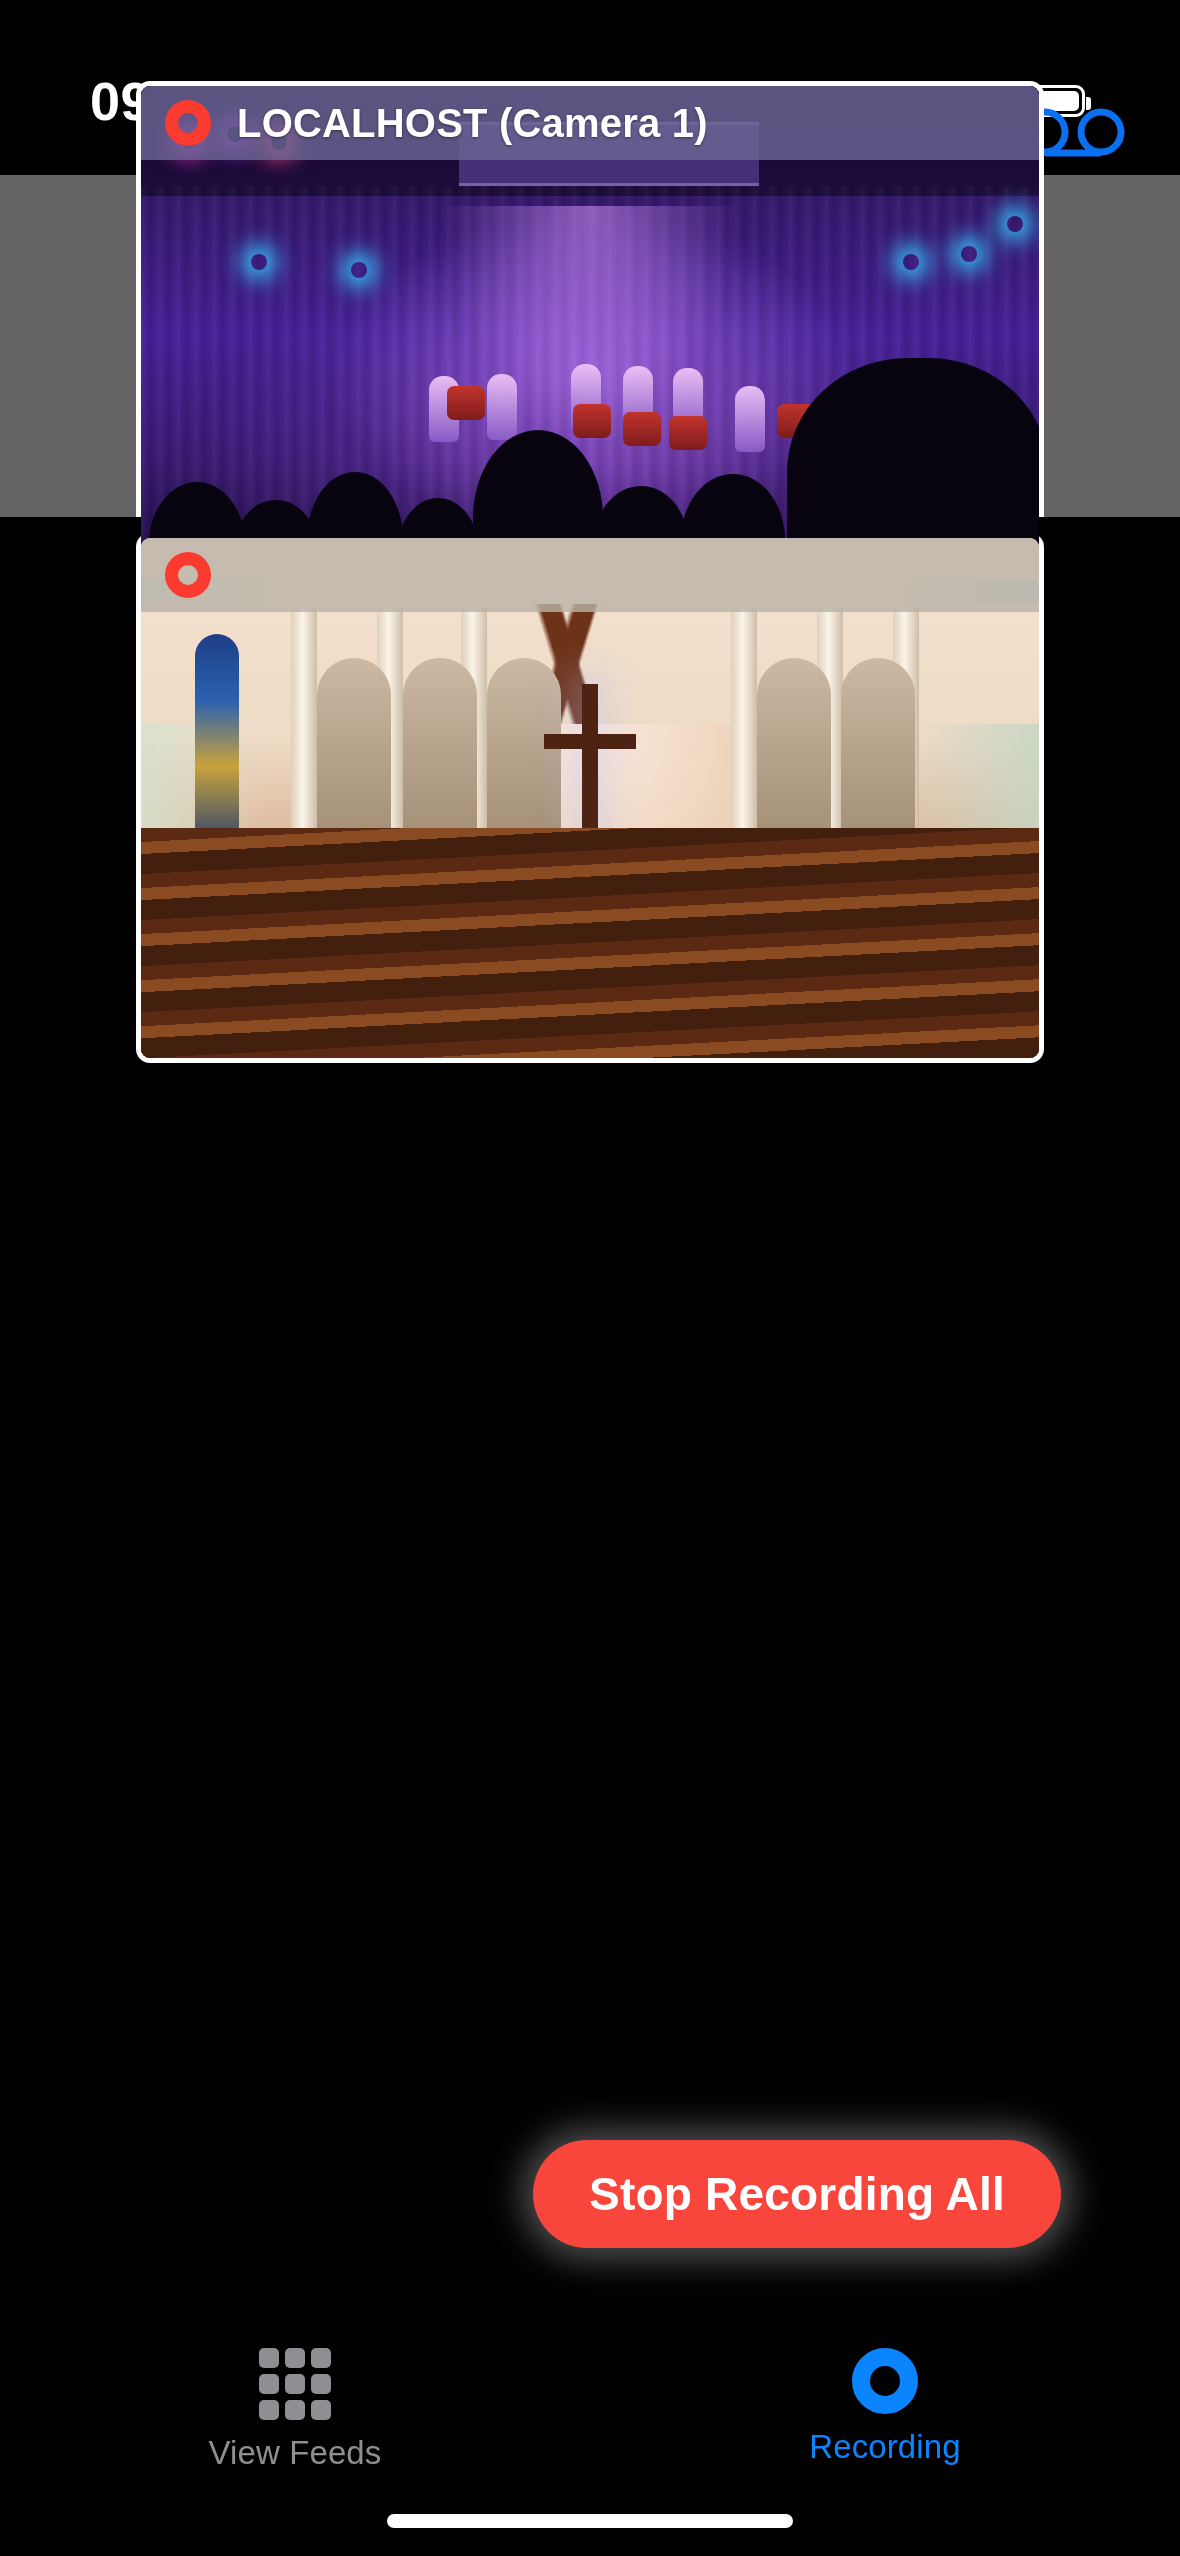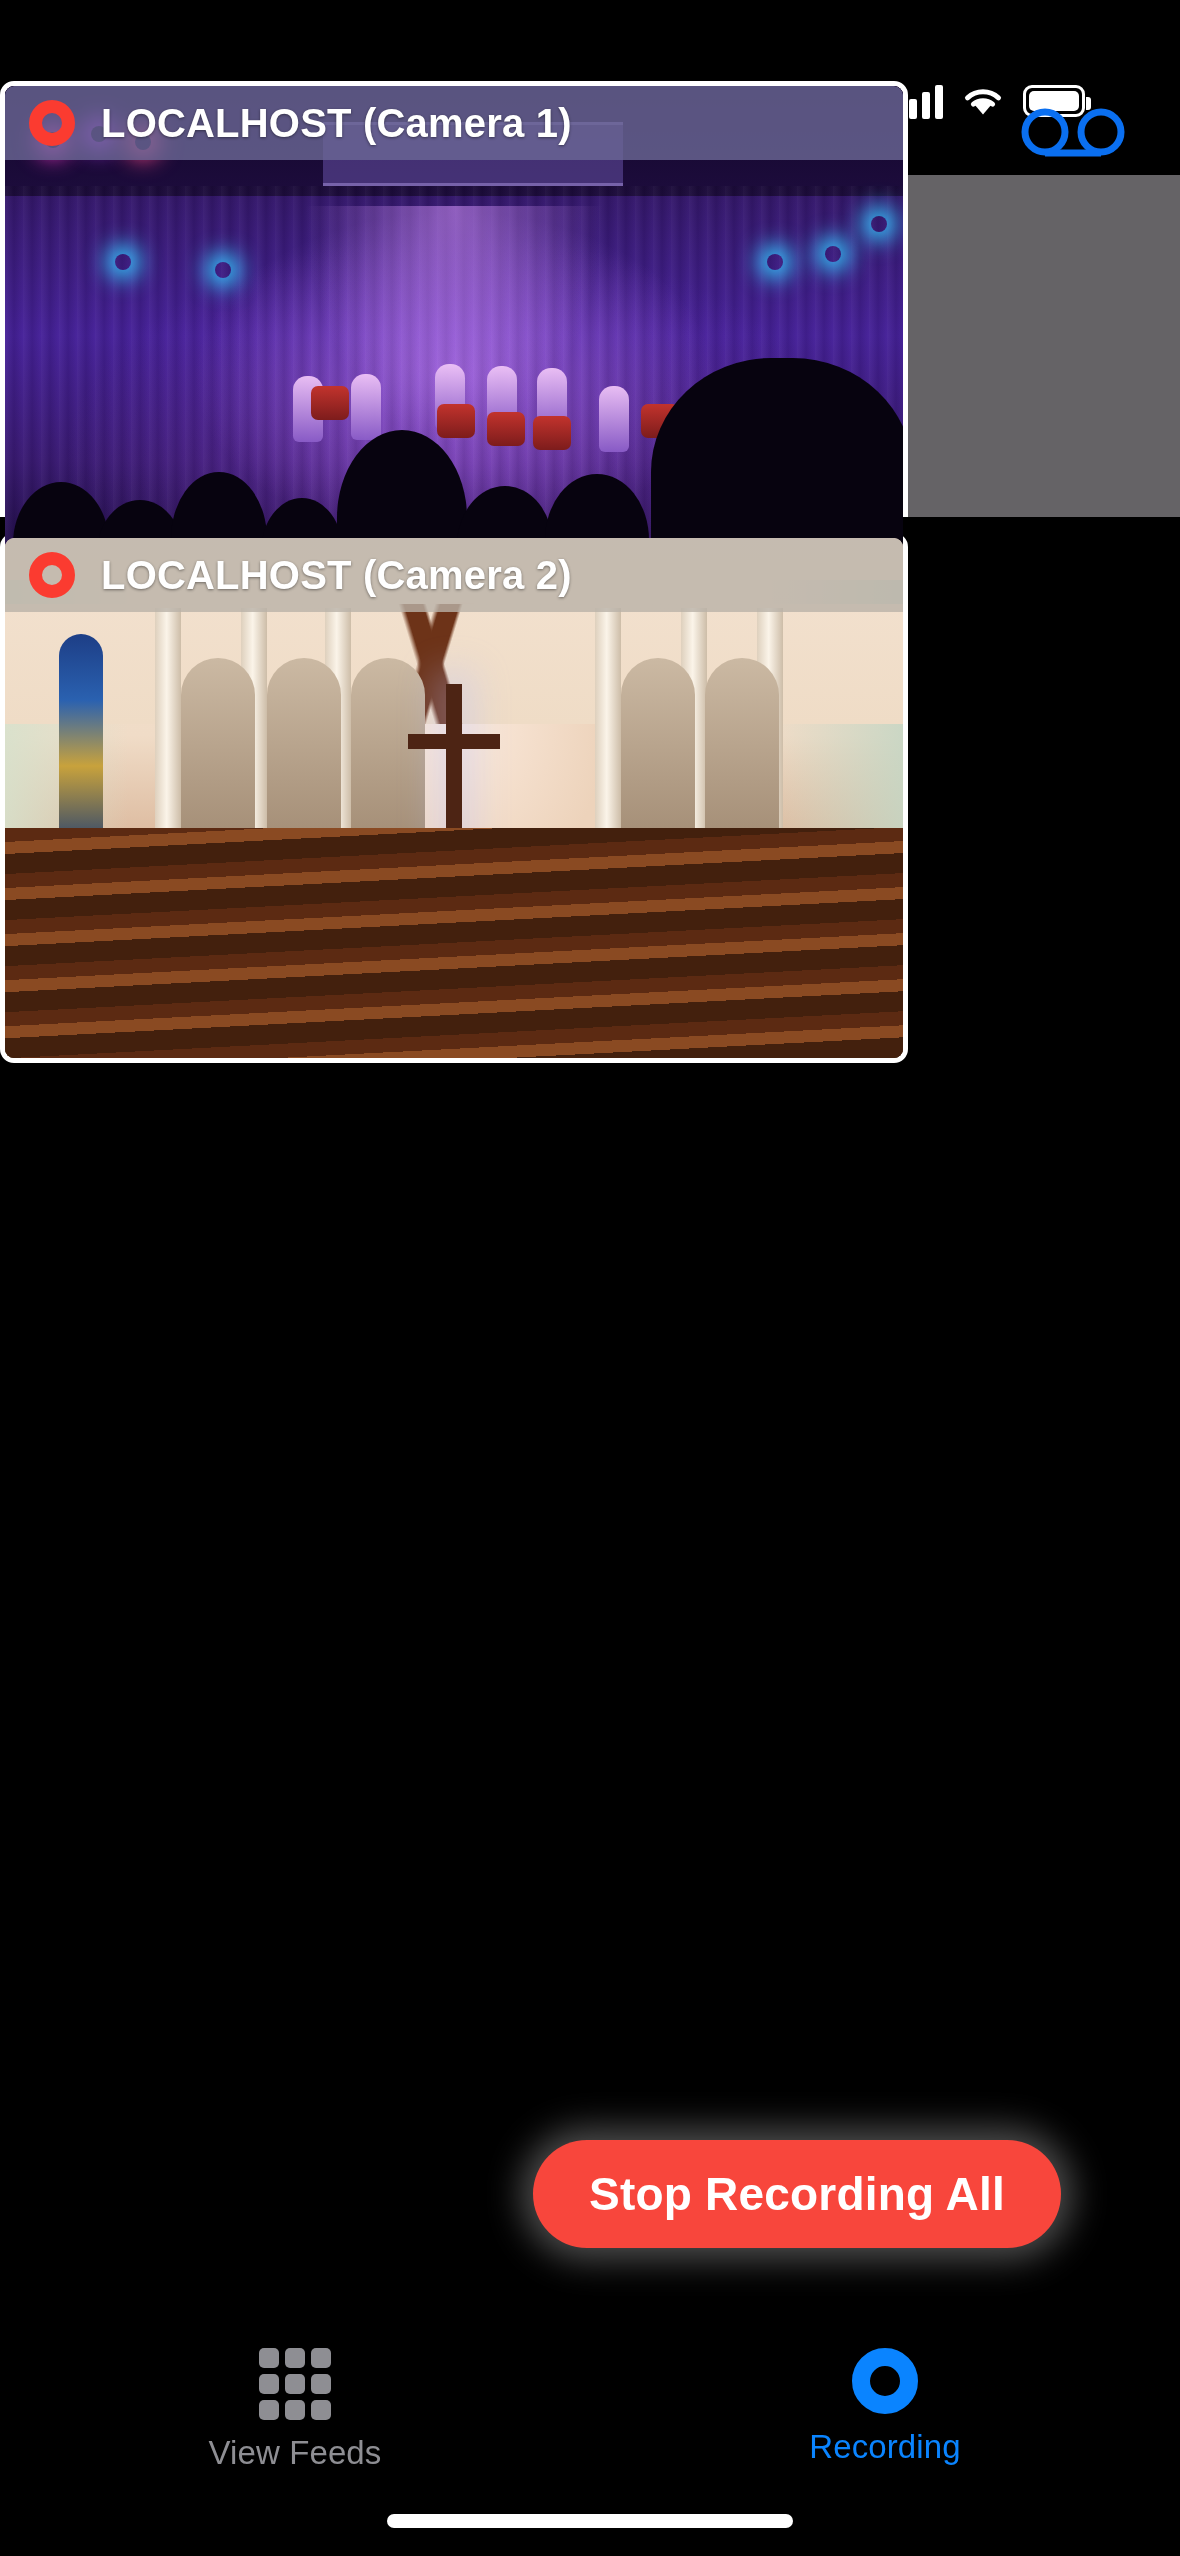--- a/index.html
+++ b/index.html
@@ -46,21 +46,21 @@
   }
   .nav-right-btn {
     position:absolute; top:-72px; right:52px; width:110px; height:62px;
     display:flex; align-items:center; justify-content:center;
   }
   .voicemail { width:104px; height:52px; }
 
   
   .feed-list { position:absolute; top:175px; left:0; width:1180px; }
   .feed-row { position:relative; width:1180px; display:flex;
-              align-items:center; }
+              align-items:center; justify-content:center; }
   .feed-row.band-gray  { background:#656366; }
   .feed-row.band-black { background:#000000; }
   .feed-row.r1 { height:342px; }
   .feed-row.r2 { height:562px; }
   .feed-row.r3 { height:560px; }
 
   .feed-card {
     position:relative; width:908px; border:5px solid #ffffff;
     border-radius:14px; overflow:hidden; background:#111;
   }
@@ -348,21 +348,20 @@
           <div class="arch" style="left:700px;"></div>
           <div class="glass"></div>
           <div class="cross-v"></div>
           <div class="cross-h"></div>
           <div class="altar"></div>
           <div class="crowd"></div>
           <div class="pews"></div>
         </div>
         <div class="card-header h2">
           <span class="rec-dot"></span>
-          <span class="card-title">LOCALHOST (Camera 2)</span>
         </div>
       </div>
     </div>
 
 
   </div>
 
   <div class="stop-wrap">
     <button class="stop-btn">Stop Recording All</button>
   </div>

